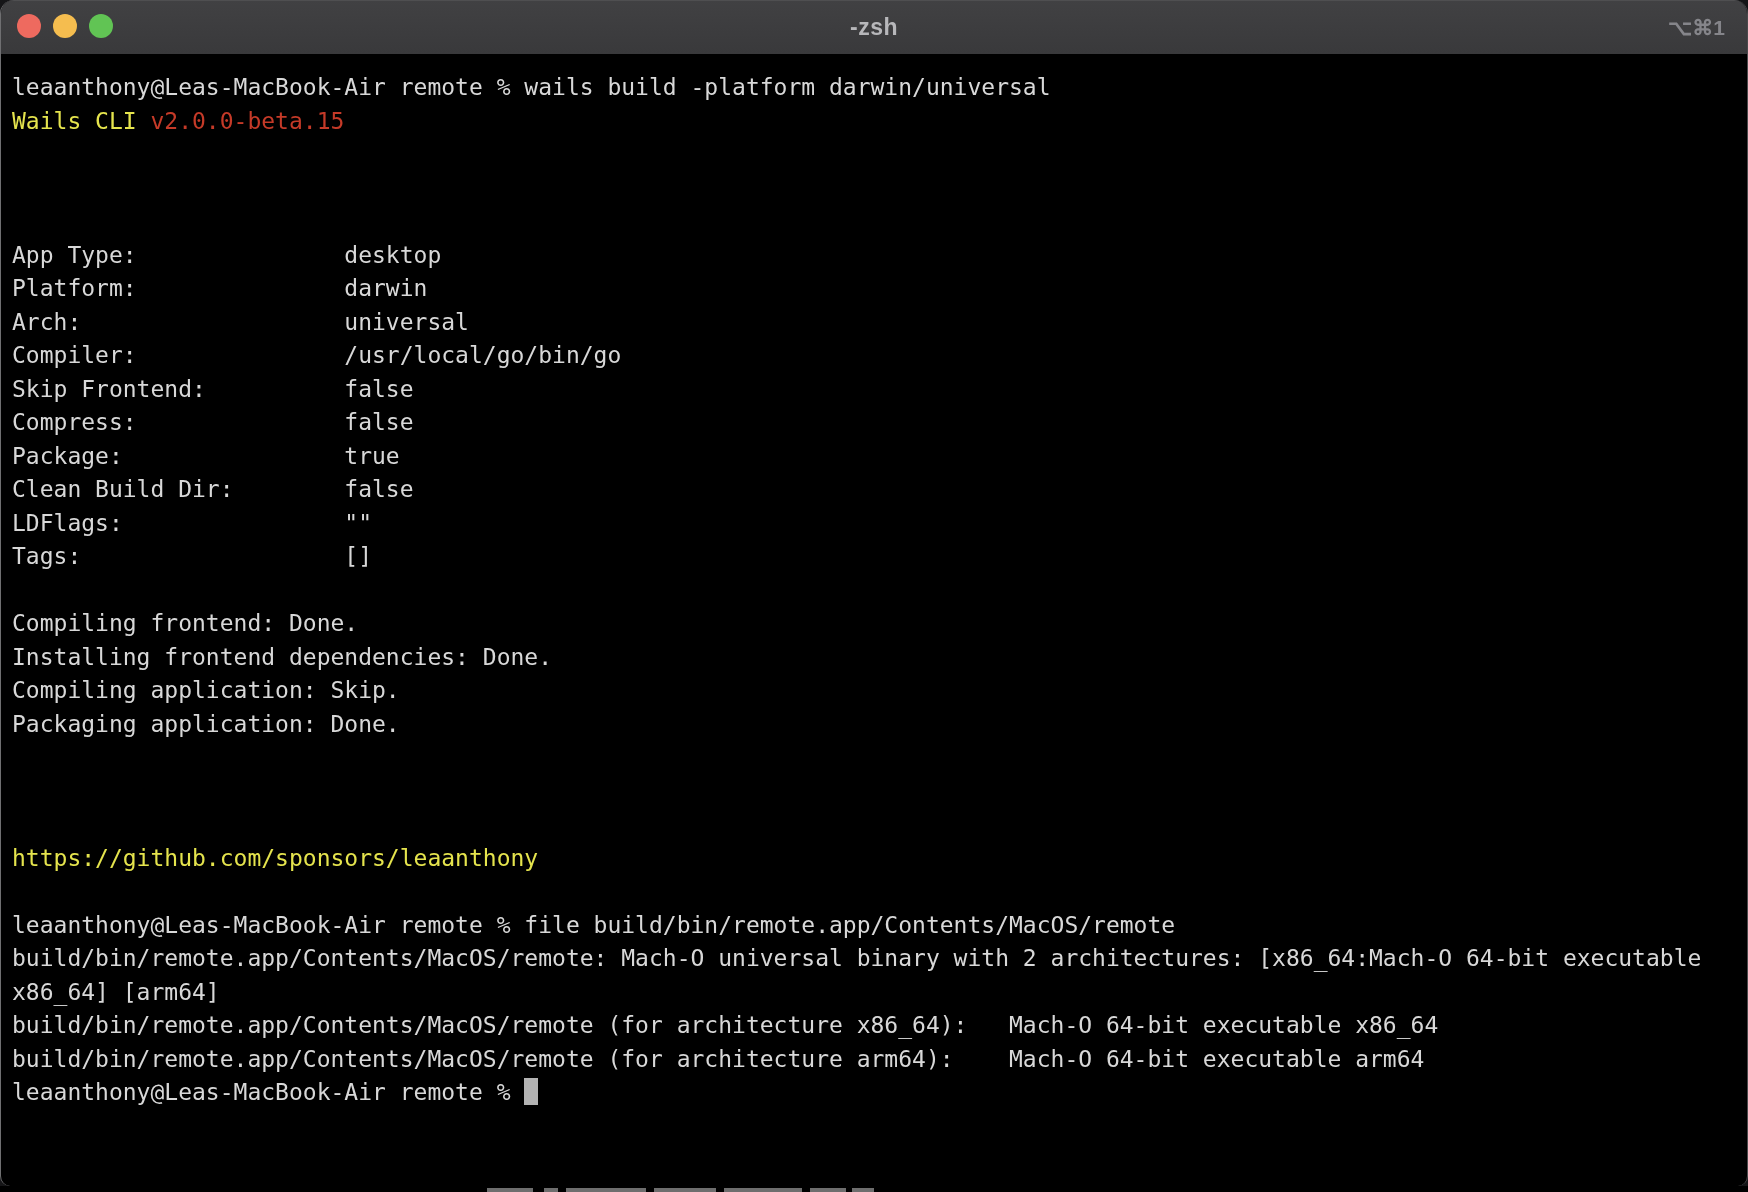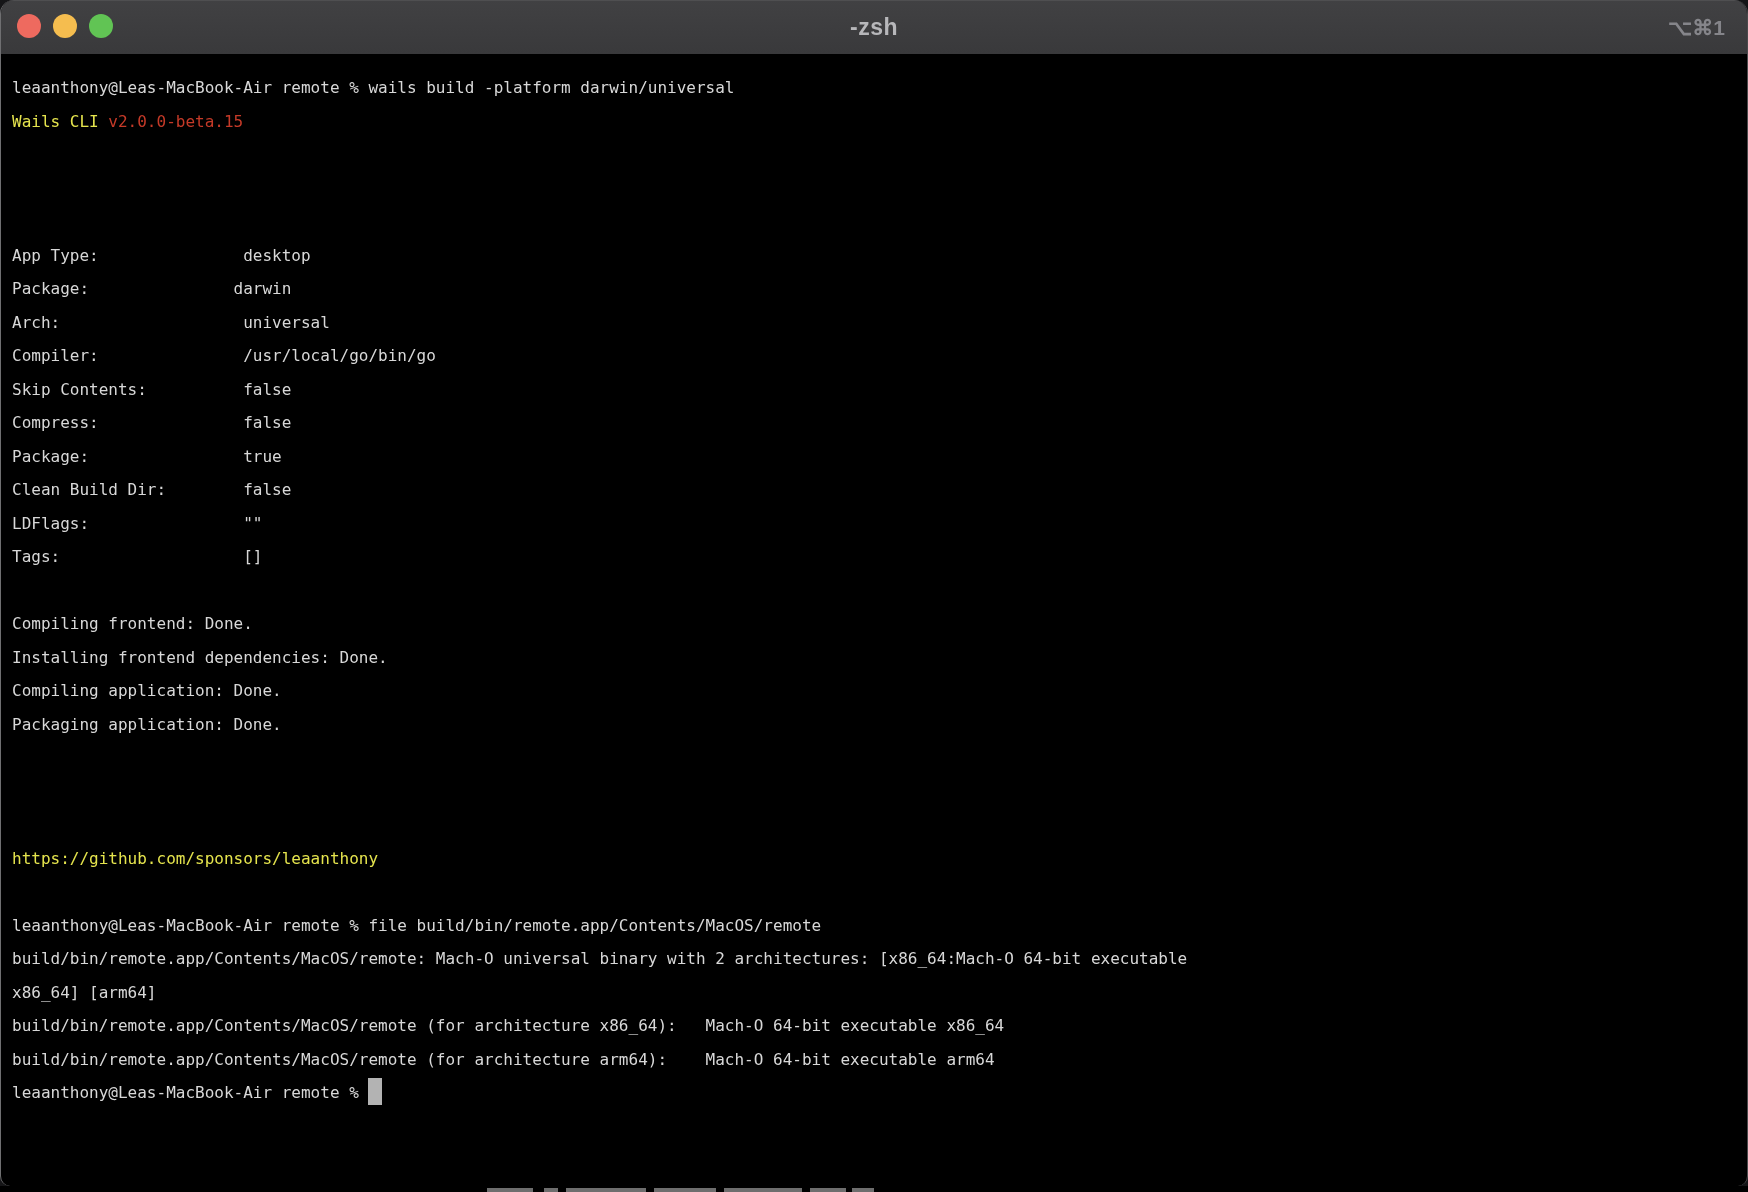--- a/index.html
+++ b/index.html
@@ -67,21 +67,21 @@
   .screen {
     position: relative;
     padding: 16px 10px 0 11px;
     height: 1116px;
     box-sizing: border-box;
     overflow: hidden;
   }
   .term-line {
     white-space: pre;
     font-family: "DejaVu Sans Mono", monospace;
-    font-size: 16px;
+    font-size: 23px;
     line-height: 33.5px;
     height: 33.5px;
     color: var(--c-default, #d8d8d8);
   }
   .seg-default { color: var(--c-default, #d8d8d8); }
   .seg-yellow  { color: var(--c-yellow, #e5e44d); }
   .seg-red     { color: var(--c-red, #c53a28); }
   .cursor-block {
     display: inline-block;
     width: 14px;
@@ -118,33 +118,33 @@
     <div class="title">-zsh</div>
     <div class="shortcut">⌥⌘1</div>
   </div>
   <div class="screen" id="screen">
       <div class="term-line"><span class="seg-default">leaanthony@Leas-MacBook-Air remote % wails build -platform darwin/universal</span></div>
       <div class="term-line"><span class="seg-yellow">Wails CLI </span><span class="seg-red">v2.0.0-beta.15</span></div>
       <div class="term-line"> </div>
       <div class="term-line"> </div>
       <div class="term-line"> </div>
       <div class="term-line"><span class="seg-default">App Type:               desktop</span></div>
-      <div class="term-line"><span class="seg-default">Package:               darwin</span></div>
+      <div class="term-line"><span class="seg-default">Platform:               darwin</span></div>
       <div class="term-line"><span class="seg-default">Arch:                   universal</span></div>
       <div class="term-line"><span class="seg-default">Compiler:               /usr/local/go/bin/go</span></div>
-      <div class="term-line"><span class="seg-default">Skip Contents:          false</span></div>
+      <div class="term-line"><span class="seg-default">Skip Frontend:          false</span></div>
       <div class="term-line"><span class="seg-default">Compress:               false</span></div>
       <div class="term-line"><span class="seg-default">Package:                true</span></div>
       <div class="term-line"><span class="seg-default">Clean Build Dir:        false</span></div>
       <div class="term-line"><span class="seg-default">LDFlags:                ""</span></div>
       <div class="term-line"><span class="seg-default">Tags:                   []</span></div>
       <div class="term-line"> </div>
       <div class="term-line"><span class="seg-default">Compiling frontend: Done.</span></div>
       <div class="term-line"><span class="seg-default">Installing frontend dependencies: Done.</span></div>
-      <div class="term-line"><span class="seg-default">Compiling application: Done.</span></div>
+      <div class="term-line"><span class="seg-default">Compiling application: Skip.</span></div>
       <div class="term-line"><span class="seg-default">Packaging application: Done.</span></div>
       <div class="term-line"> </div>
       <div class="term-line"> </div>
       <div class="term-line"> </div>
       <div class="term-line"><span class="seg-yellow">https://github.com/sponsors/leaanthony</span></div>
       <div class="term-line"> </div>
       <div class="term-line"><span class="seg-default">leaanthony@Leas-MacBook-Air remote % file build/bin/remote.app/Contents/MacOS/remote</span></div>
       <div class="term-line"><span class="seg-default">build/bin/remote.app/Contents/MacOS/remote: Mach-O universal binary with 2 architectures: [x86_64:Mach-O 64-bit executable</span></div>
       <div class="term-line"><span class="seg-default">x86_64] [arm64]</span></div>
       <div class="term-line"><span class="seg-default">build/bin/remote.app/Contents/MacOS/remote (for architecture x86_64):   Mach-O 64-bit executable x86_64</span></div>

